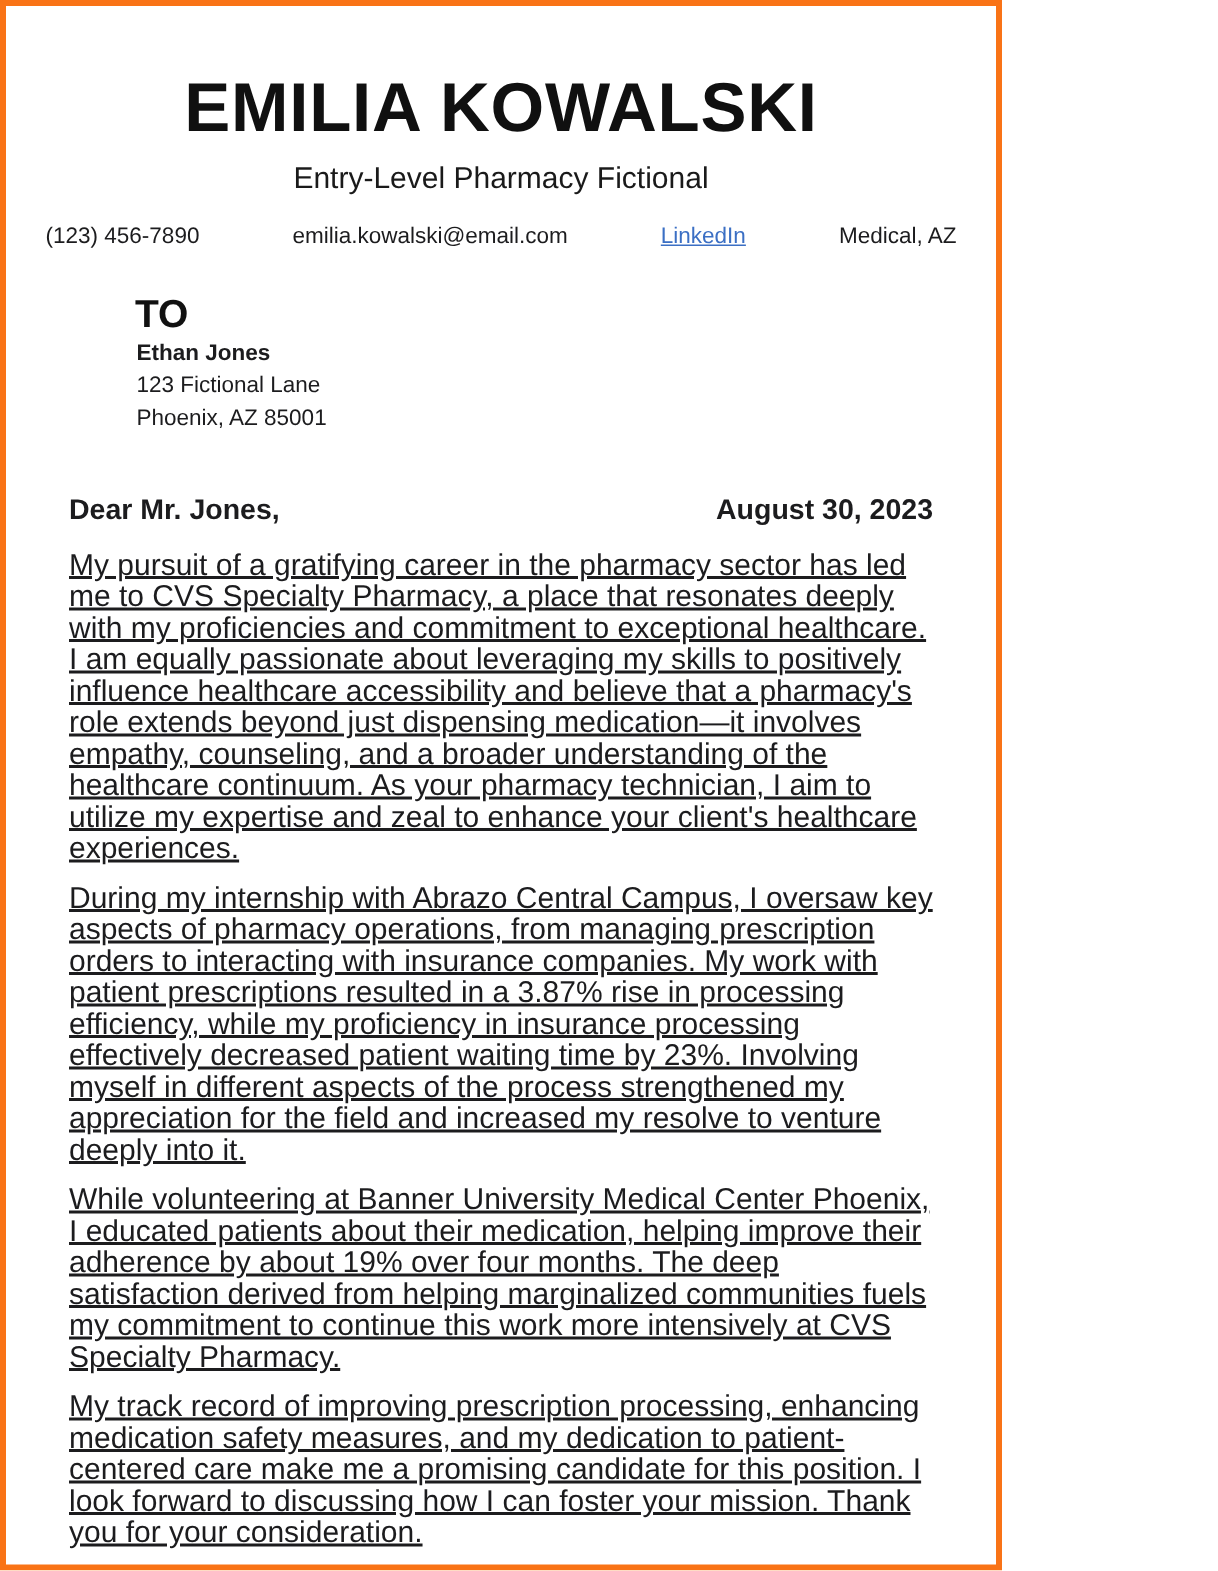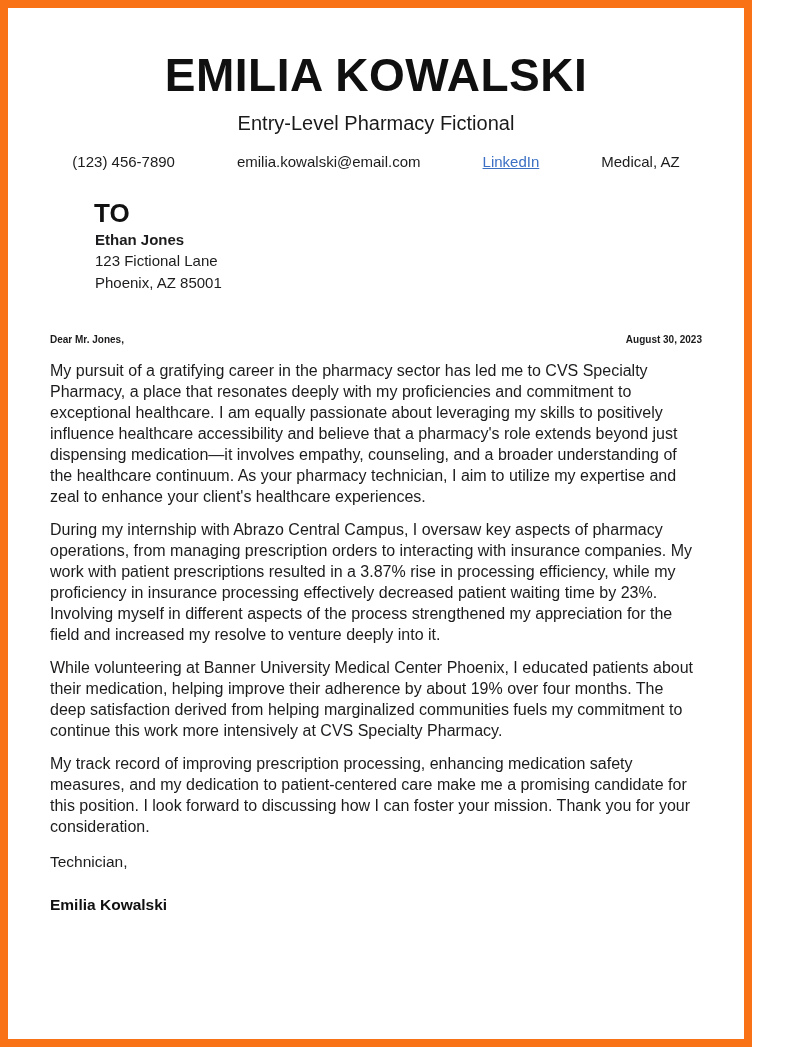--- a/index.html
+++ b/index.html
@@ -3,23 +3,23 @@
 <meta charset="utf-8">
 <style>
   * { margin: 0; padding: 0; box-sizing: border-box; }
   html, body { background: #ffffff; }
   body {
     font-family: "Liberation Sans", "DejaVu Sans", sans-serif;
     color: #1c1c1e;
     width: 812px;
   }
   .page {
-    width: 752px;
+    width: 668px;
     height: 1047px;
-    border: 8px solid #f97316;
+    border: 4px solid #f97316;
     background: #ffffff;
     padding: 0 42px;
     overflow: hidden;
   }
   
   .header { text-align: center; }
   .name {
     margin-top: 42px;
     font-size: 46px;
     line-height: 1.1;
@@ -58,29 +58,30 @@
     margin-left: 44px;
   }
   .recipient-line { font-size: 15px; line-height: 21.5px; margin-left: 45px; }
   .recipient-name { font-weight: 700; }
   
   .salutation-row {
     margin-top: 41px;
     display: flex;
     justify-content: space-between;
     align-items: baseline;
-    font-size: 10px;
+    font-size: 19px;
     font-weight: 700;
   }
   
   .letter-body p {
     margin-top: 15px;
-    font-size: 16px;
+    font-size: 20px;
     line-height: 21px;
     color: #1c1c1e;
+    text-decoration: underline;
   }
   .letter-body p + p { margin-top: 12px; }
   .closing { margin-top: 14px; font-size: 15.5px; line-height: 21px; }
   .signature {
     margin-top: 22px;
     font-size: 15.5px;
     line-height: 21px;
     font-weight: 700;
     color: #111111;
   }

